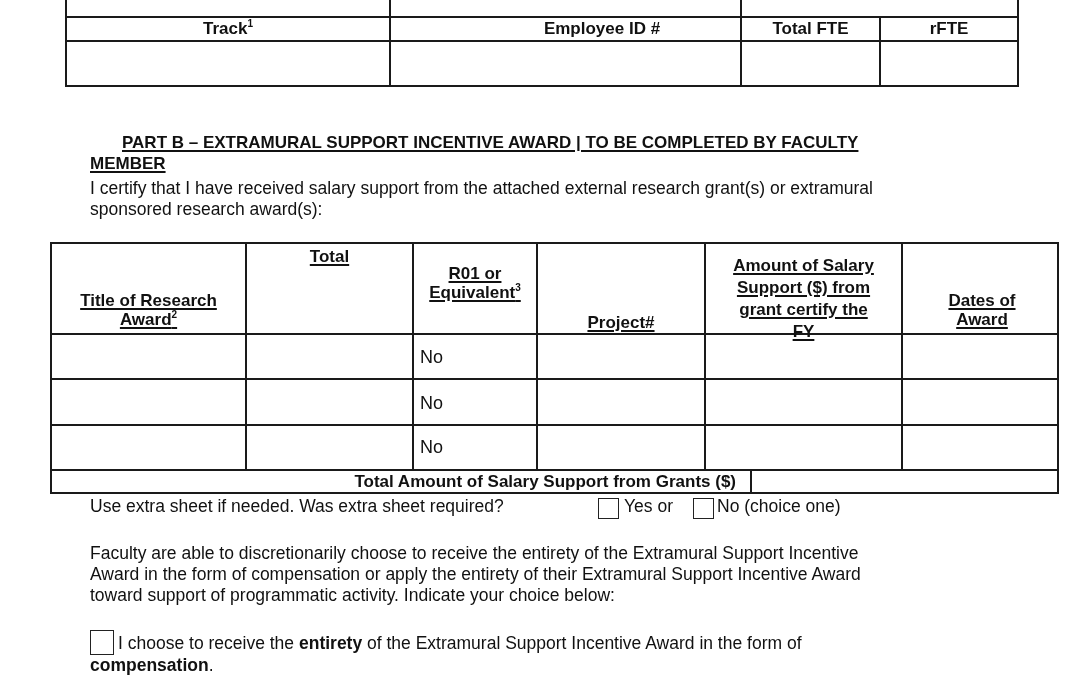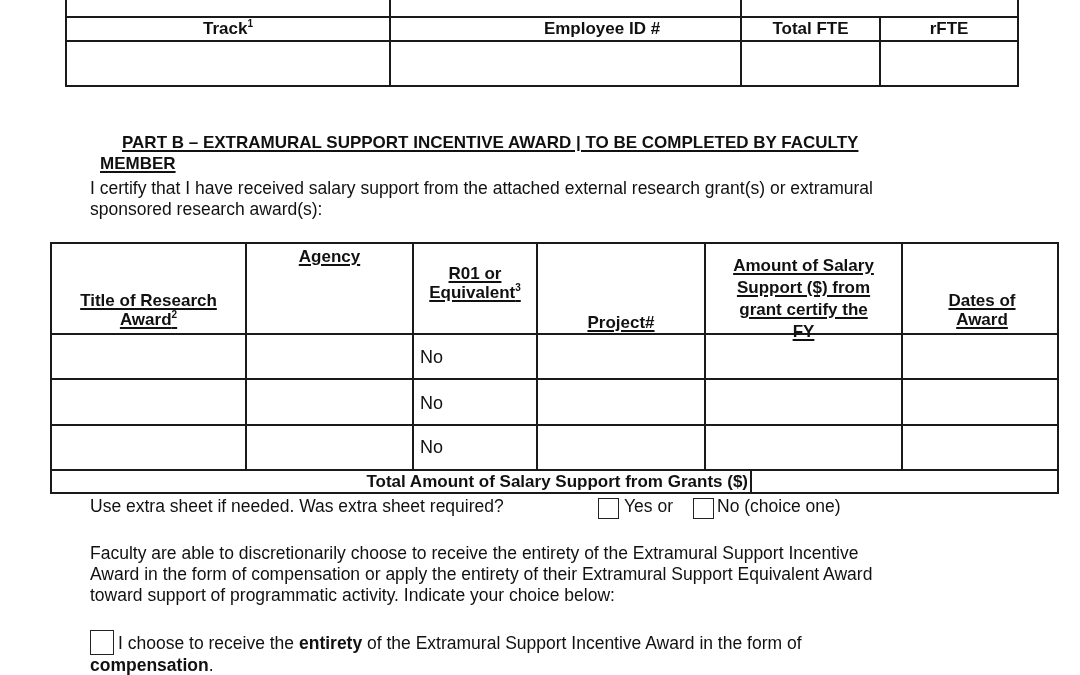--- a/index.html
+++ b/index.html
@@ -37,21 +37,21 @@
   <div class="hdr" style="left:742px;top:19px;width:137px;">Total FTE</div>
   <div class="hdr" style="left:881px;top:19px;width:136px;">rFTE</div>
 
   <div class="cellhit" style="left:67px;top:42px;width:322px;height:43px;"></div>
   <div class="cellhit" style="left:391px;top:42px;width:349px;height:43px;"></div>
   <div class="cellhit" style="left:742px;top:42px;width:137px;height:43px;"></div>
   <div class="cellhit" style="left:881px;top:42px;width:136px;height:43px;"></div>
 </div>
 
 <div class="txt hdr-u" style="left:90px;top:132px;font-weight:bold;font-size:17px;margin-left:32px;">PART B – EXTRAMURAL SUPPORT INCENTIVE AWARD | TO BE COMPLETED BY FACULTY</div>
-<div class="txt hdr-u" style="left:90px;top:153px;font-weight:bold;font-size:17px;margin-left:10px;">MEMBER</div>
+<div class="txt hdr-u" style="left:90px;top:153px;font-weight:bold;font-size:17px;">MEMBER</div>
 <div class="txt" style="left:90px;top:178px;">I certify that I have received salary support from the attached external research grant(s) or extramural</div>
 <div class="txt" style="left:90px;top:199px;">sponsored research award(s):</div>
 
 <div>
 
   <div class="line" style="left:50px;top:242px;width:1009px;height:2px;"></div>
   <div class="line" style="left:50px;top:242px;width:2px;height:252px;"></div>
   <div class="line" style="left:1057px;top:242px;width:2px;height:252px;"></div>
   <div class="line" style="left:50px;top:492px;width:1009px;height:2px;"></div>
 
@@ -66,21 +66,21 @@
   <div class="line" style="left:704px;top:242px;width:2px;height:228px;"></div>
   <div class="line" style="left:901px;top:242px;width:2px;height:228px;"></div>
 
   <div class="line" style="left:750px;top:470px;width:2px;height:23px;"></div>
 
   <div class="hdr" style="left:52px;top:291px;width:193px;">
     <span class="hdr-u">Title of Research</span><br>
     <span class="hdr-u"><span>Award</span><sup>2</sup></span>
   </div>
   <div class="hdr" style="left:247px;top:247px;width:165px;">
-    <span class="hdr-u">Agency</span>
+    <span class="hdr-u">Total</span>
   </div>
   <div class="hdr" style="left:414px;top:247px;width:122px;margin-top:17px;">
     <span class="hdr-u">R01 or</span><br>
     <span class="hdr-u"><span>Equivalent</span><sup>3</sup></span>
   </div>
   <div class="hdr" style="left:538px;top:313px;width:166px;">
     <span class="hdr-u">Project#</span>
   </div>
   <div class="hdr" style="left:706px;top:247px;width:195px;line-height:22px;margin-top:8px;">
     <span class="hdr-u">Amount of Salary</span><br>
@@ -113,32 +113,32 @@
 
   <div>
     <div class="cellhit" style="left:52px;top:426px;width:193px;height:43px;"></div>
     <div class="cellhit" style="left:247px;top:426px;width:165px;height:43px;"></div>
     <div class="cell-no" style="left:420px;top:437px;">No</div>
     <div class="cellhit" style="left:538px;top:426px;width:166px;height:43px;"></div>
     <div class="cellhit" style="left:706px;top:426px;width:195px;height:43px;"></div>
     <div class="cellhit" style="left:903px;top:426px;width:154px;height:43px;"></div>
   </div>
 
-  <div class="hdr" style="left:52px;top:472px;width:696px;text-align:right;padding-right:0;white-space:nowrap;">Total Amount of Salary Support from Grants ($)</div>
+  <div class="hdr" style="left:40px;top:472px;width:696px;text-align:right;padding-right:0;white-space:nowrap;">Total Amount of Salary Support from Grants ($)</div>
   <div class="cellhit" style="left:752px;top:471px;width:305px;height:21px;"></div>
 </div>
 
 <div class="txt" style="left:90px;top:496px;">Use extra sheet if needed.  Was extra sheet required?</div>
 <div class="chk" style="left:598px;top:498px;"></div>
 <div class="txt" style="left:624px;top:496px;">Yes or</div>
 <div class="chk" style="left:693px;top:498px;"></div>
 <div class="txt" style="left:717px;top:496px;">No (choice one)</div>
 
 <div class="txt" style="left:90px;top:543px;">Faculty are able to discretionarily choose to receive the entirety of the Extramural Support Incentive</div>
-<div class="txt" style="left:90px;top:564px;">Award in the form of compensation or apply the entirety of their Extramural Support Equivalent Award</div>
+<div class="txt" style="left:90px;top:564px;">Award in the form of compensation or apply the entirety of their Extramural Support Incentive Award</div>
 <div class="txt" style="left:90px;top:585px;">toward support of programmatic activity. Indicate your choice below:</div>
 
 <div class="chk" style="left:90px;top:630px;width:24px;height:25px;"></div>
 <div class="txt" style="left:118px;top:633px;">
   <span>I choose to receive the </span><b>entirety</b><span> of the Extramural Support Incentive Award in the form of</span>
 </div>
 <div class="txt" style="left:90px;top:655px;">
   <b>compensation</b><span>.</span>
 </div>
 

